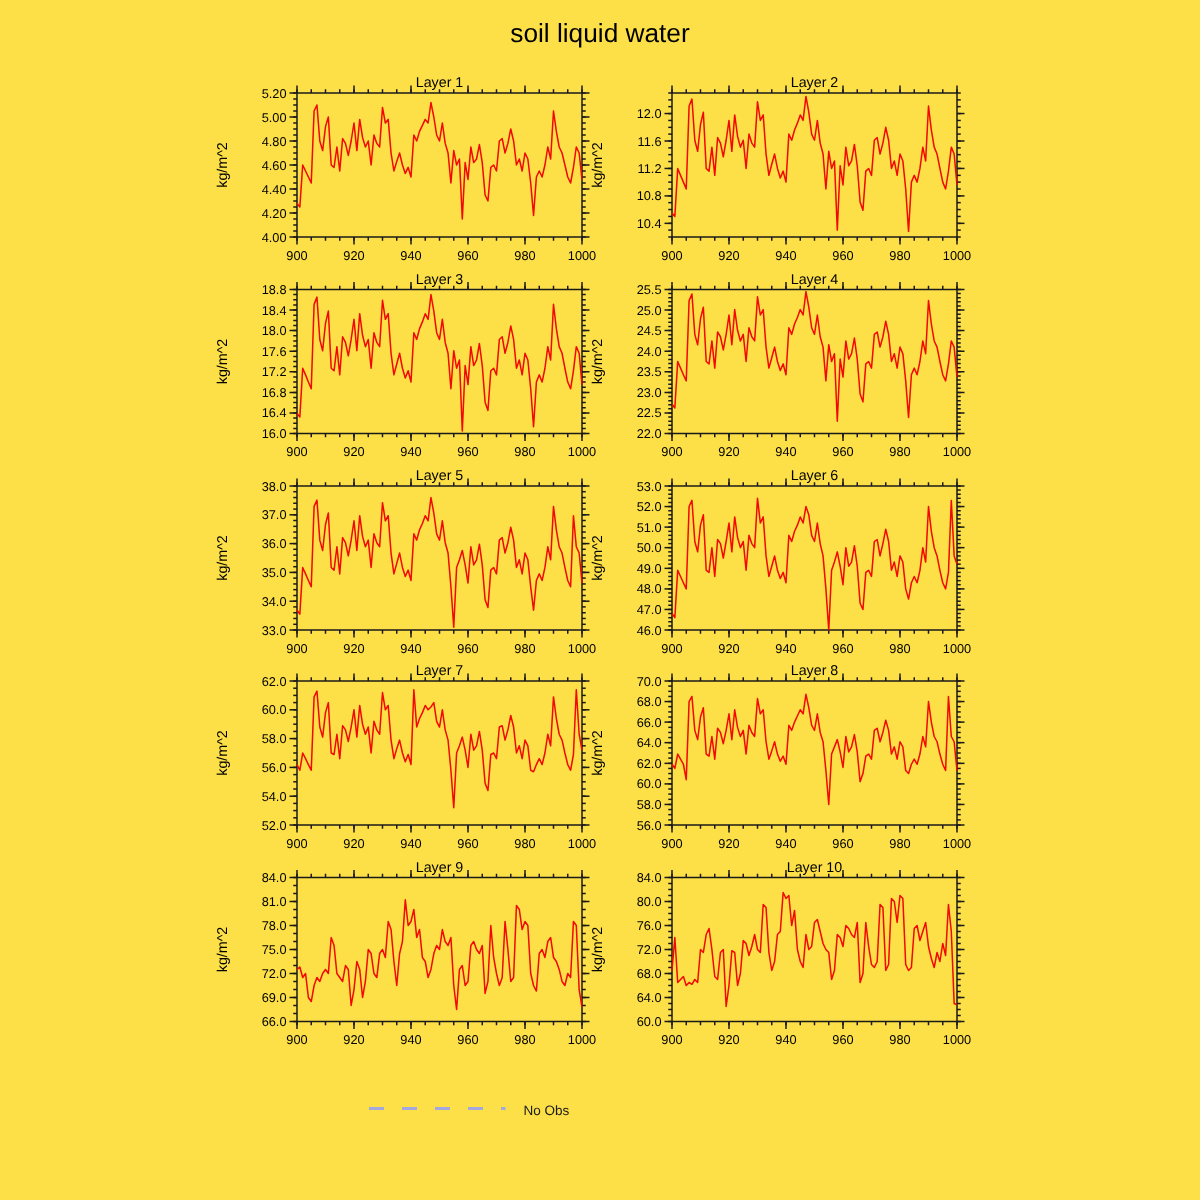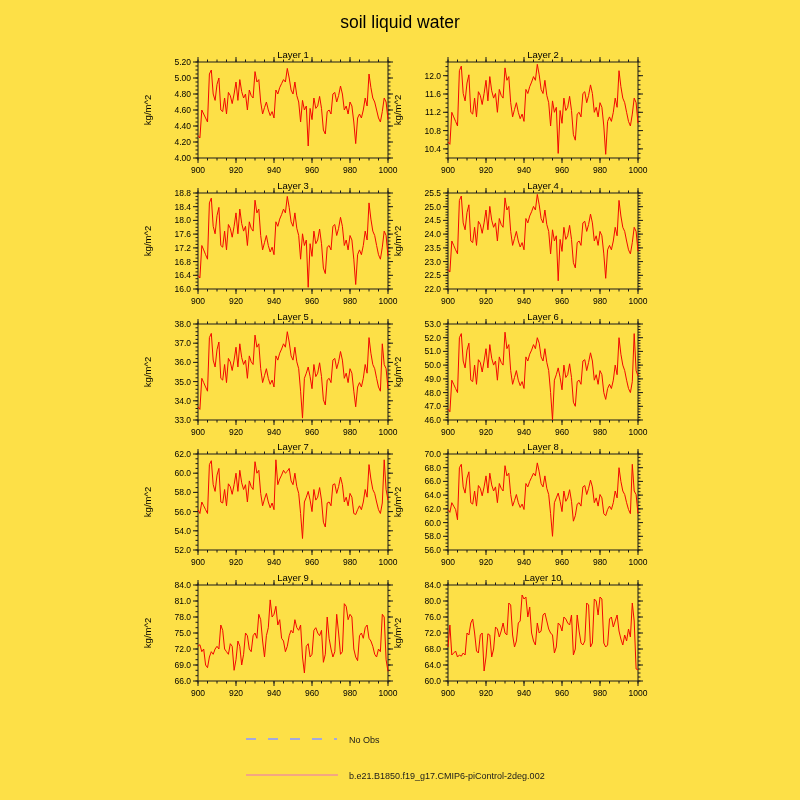--- a/index.html
+++ b/index.html
@@ -1467,19 +1467,13 @@
         </svg></div>
     </div>
 
   <div class="legend-item" style="top:735px;">
     <svg width="95" height="8">
       <line x1="1" y1="4" x2="92" y2="4" stroke-width="2" stroke-dasharray="10 12" stroke="#a3a9de"></line>
     </svg>
     <span>No Obs</span>
   </div>
 
-  <div class="legend-item" style="top:771px;">
-    <svg width="95" height="8">
-      <line x1="1" y1="4" x2="93" y2="4" stroke-width="1.5" stroke="#f09595"></line>
-    </svg>
-    <span>b.e21.B1850.f19_g17.CMIP6-piControl-2deg.002</span>
-  </div>
 </div>
 
 </body></html>

